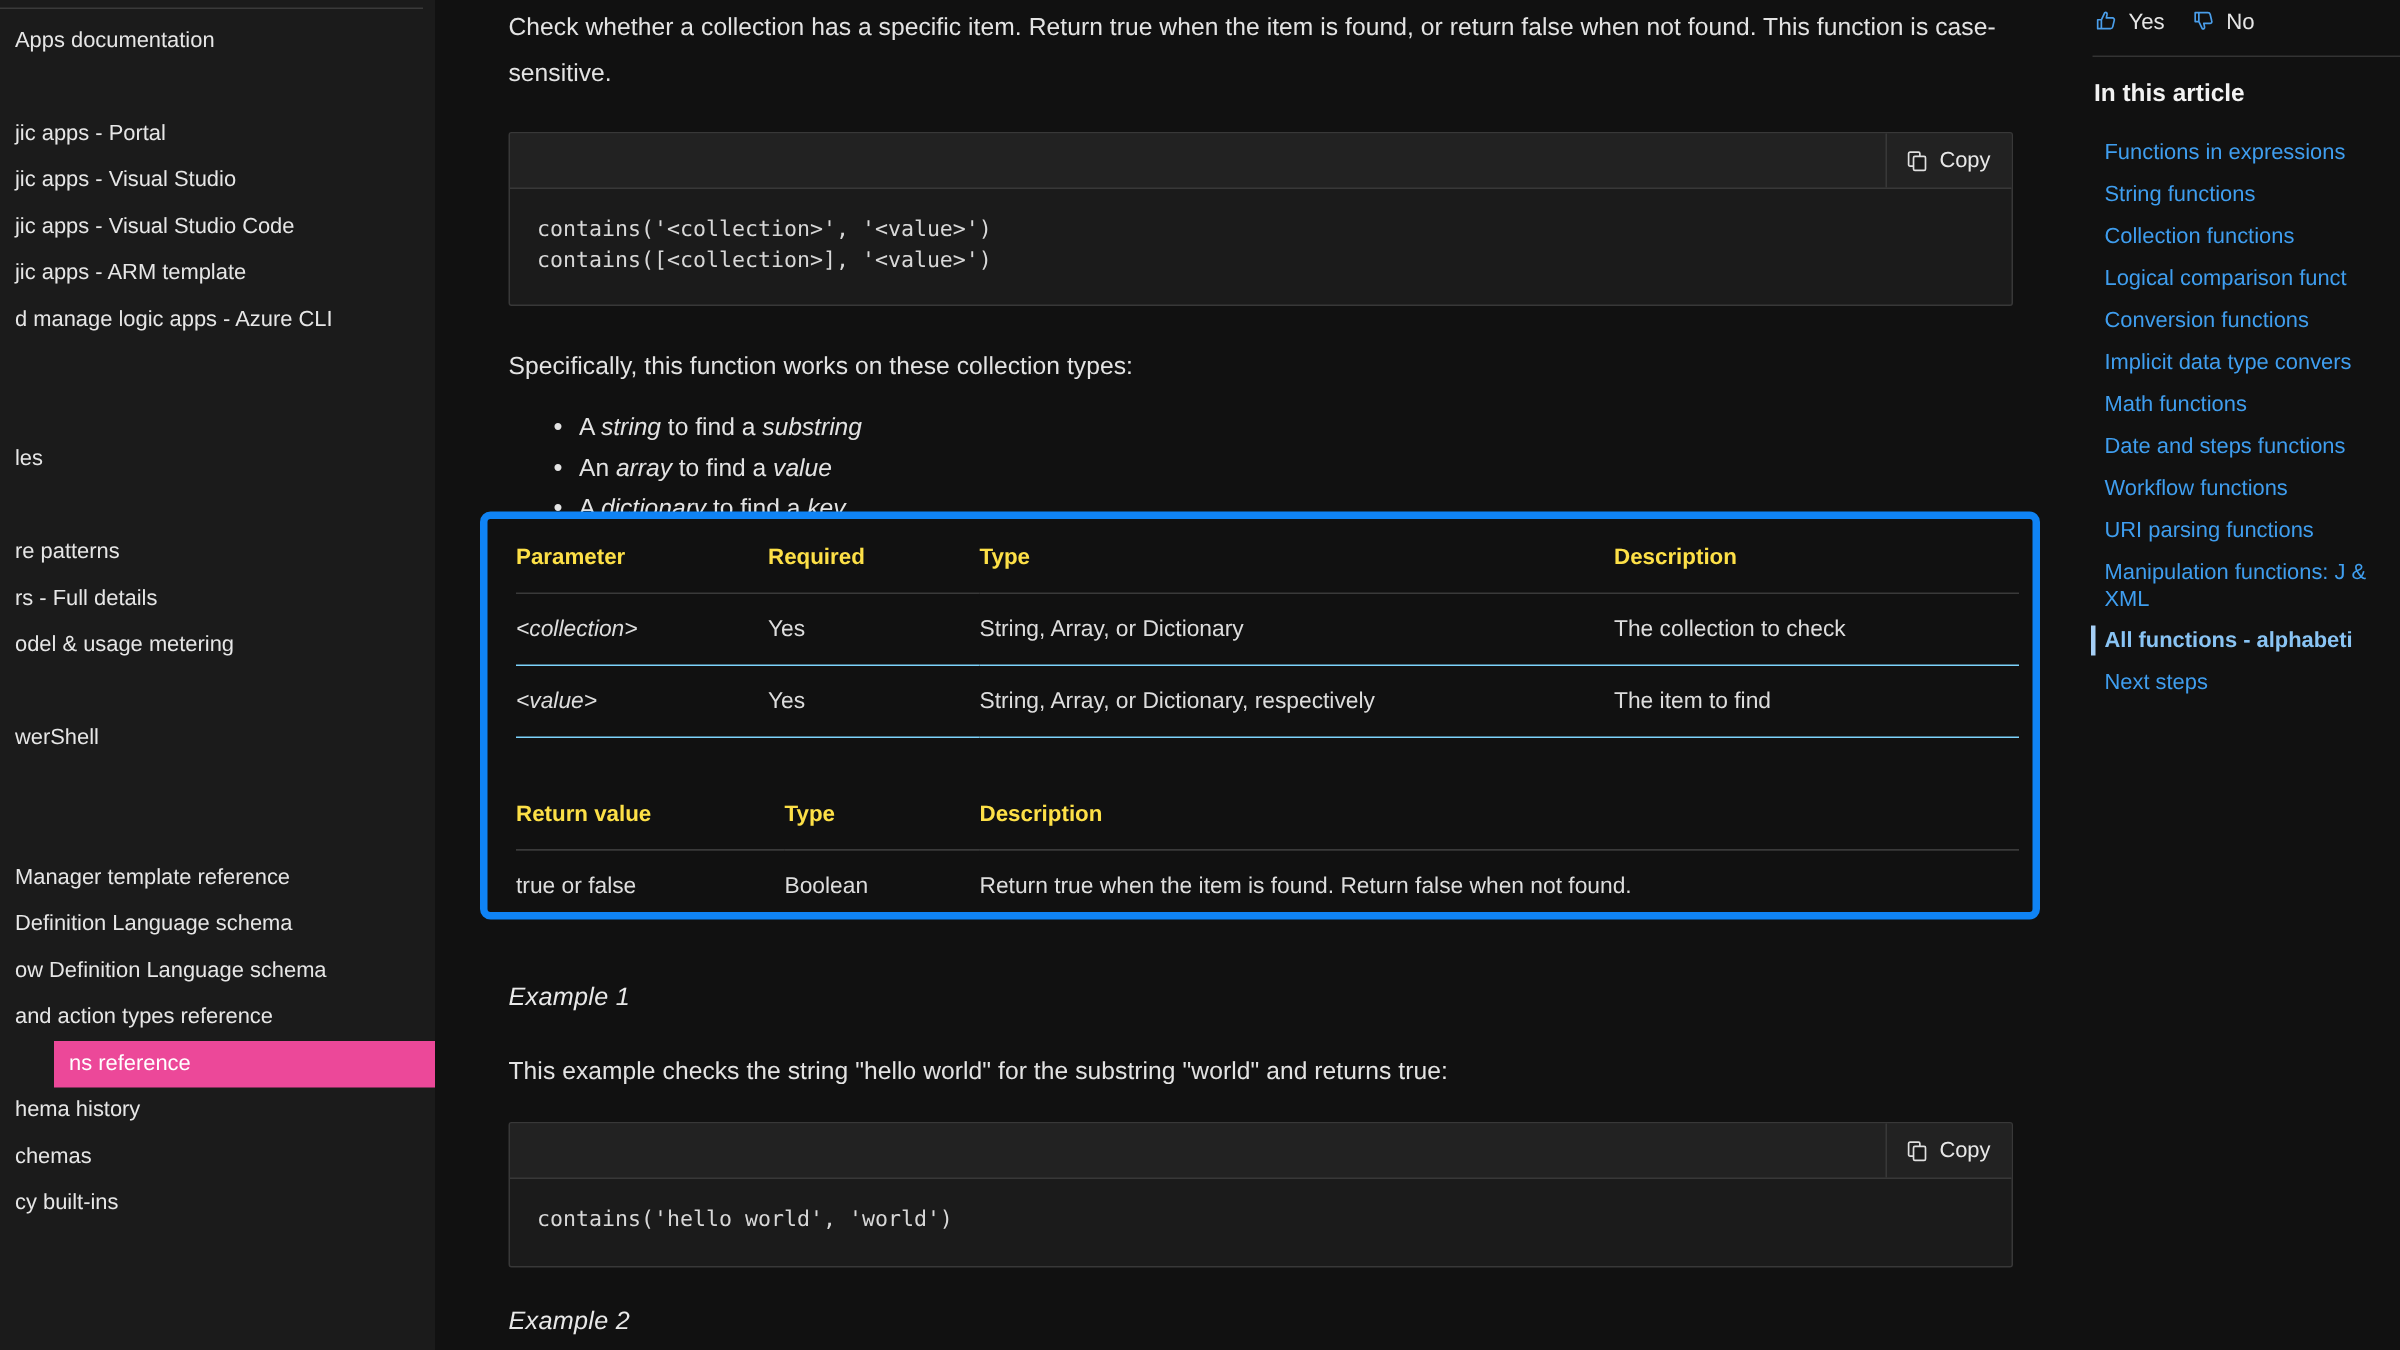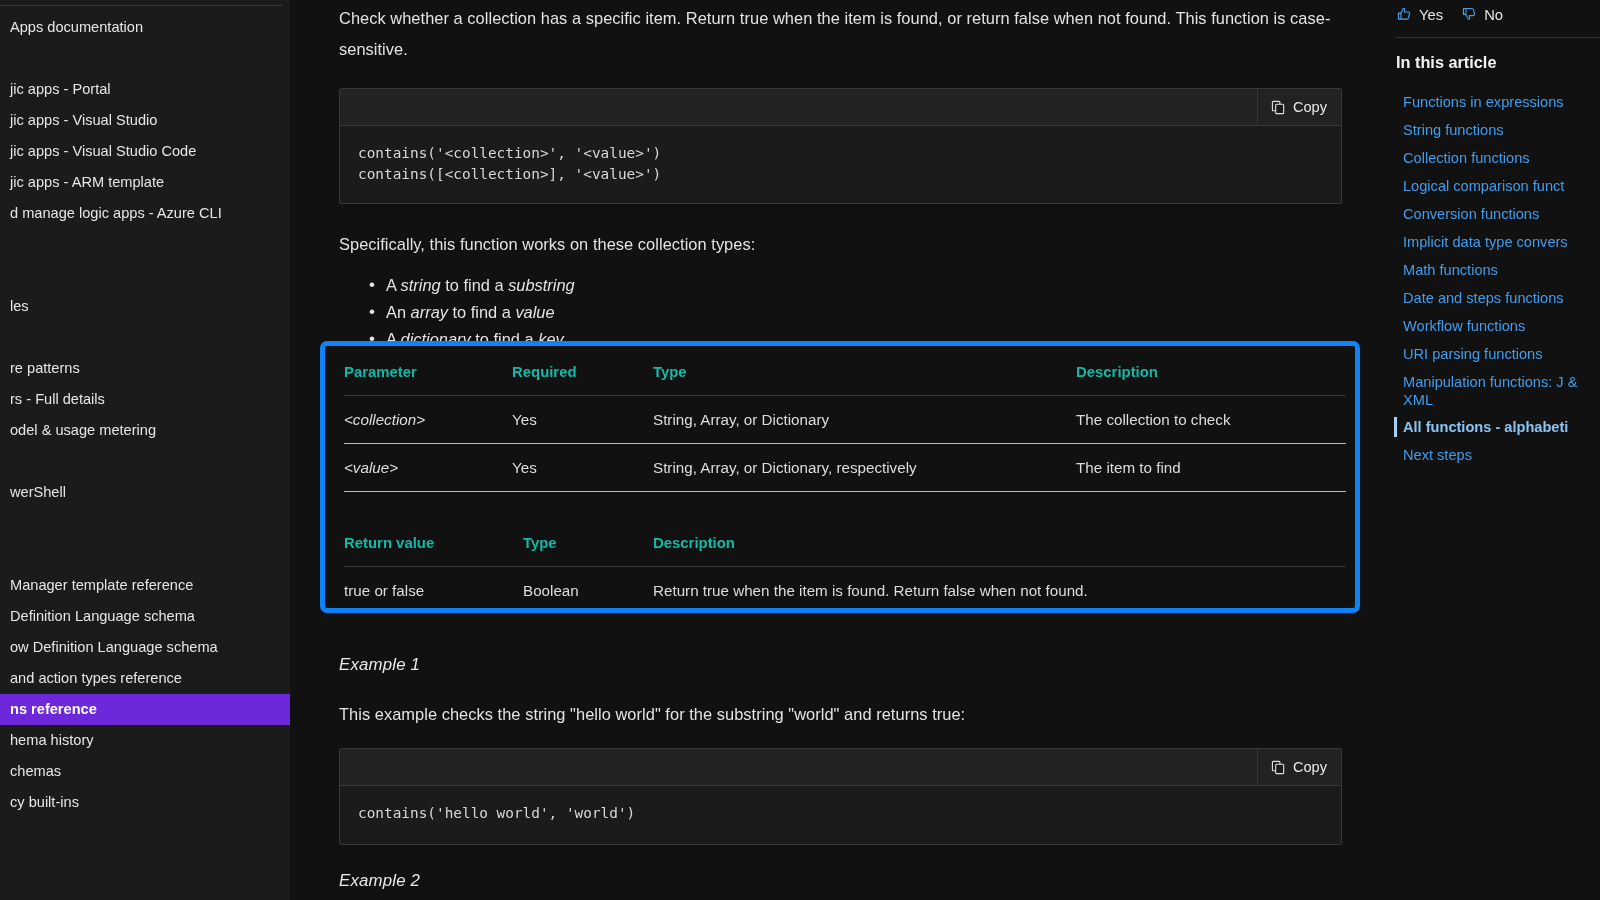--- a/index.html
+++ b/index.html
@@ -48,23 +48,24 @@
     line-height: 31px;
     color: #e6e6e6;
     font-size: 14.6px;
     white-space: nowrap;
     padding-left: 10px;
     overflow: hidden;
     text-overflow: clip;
   }
   .nav-item.spacer { height: 31px; color: transparent; }
   .nav-item.selected {
-    background: #6d28d9;
-    font-weight: bold;
+    background: #ec4899;
+    font-weight: normal;
     color: #ffffff;
+    margin-left: 36px;
   }
 
   
   #main {
     position: absolute;
     left: 290px; top: 0;
     width: 1090px;
     height: 900px;
     background: #111111;
     overflow: hidden;
@@ -161,21 +162,21 @@
     left: 19px;
     width: 1002px;
     border-collapse: collapse;
   }
   #tbl-params { top: 2px; }
   #tbl-return { top: 173px; }
   .tbl th {
     text-align: left;
     font-size: 14.9px;
     font-weight: bold;
-    color: #14b8a6;
+    color: #fde047;
     padding: 16px 0 15px 0;
     border-bottom: 1px solid #3a3a3a;
   }
   .tbl td {
     text-align: left;
     font-size: 15.2px;
     color: #dddddd;
     padding: 15px 0 15px 0;
     border-bottom: 1px solid #7dd3fc;
     vertical-align: top;

